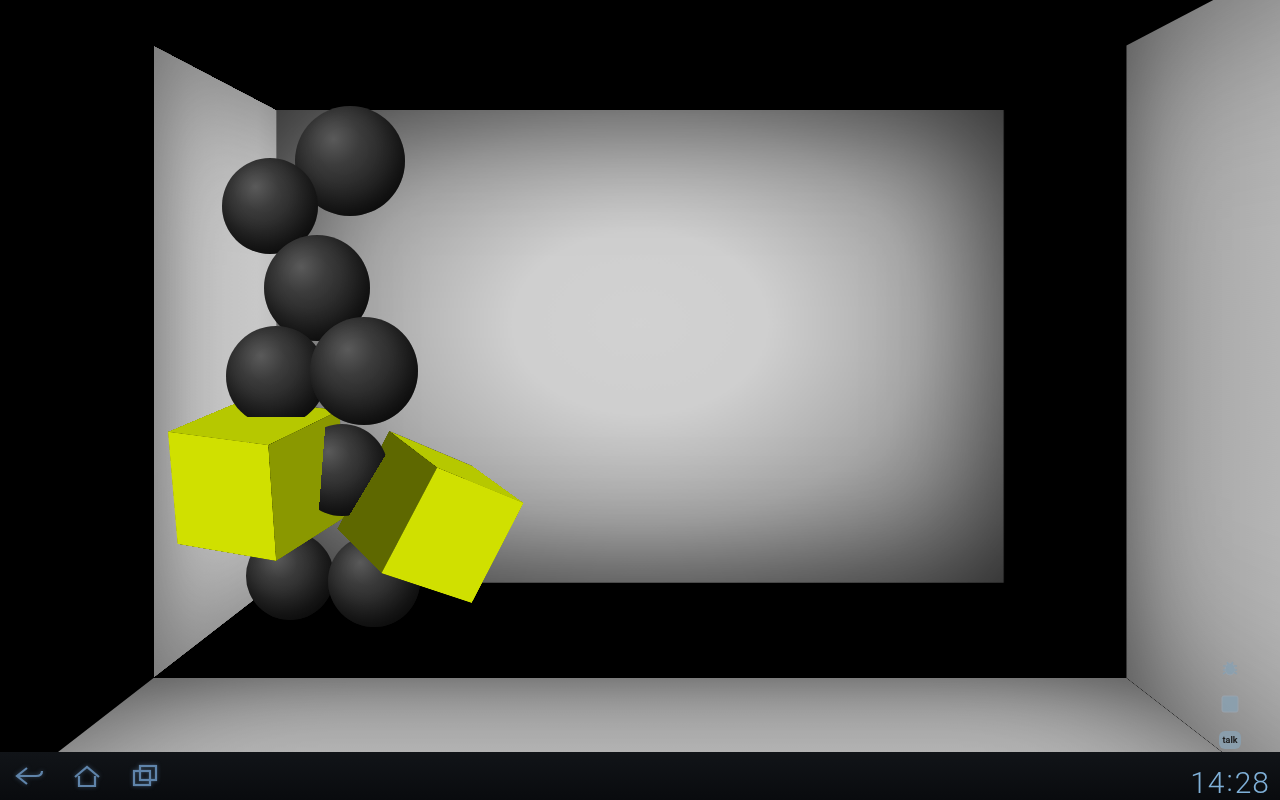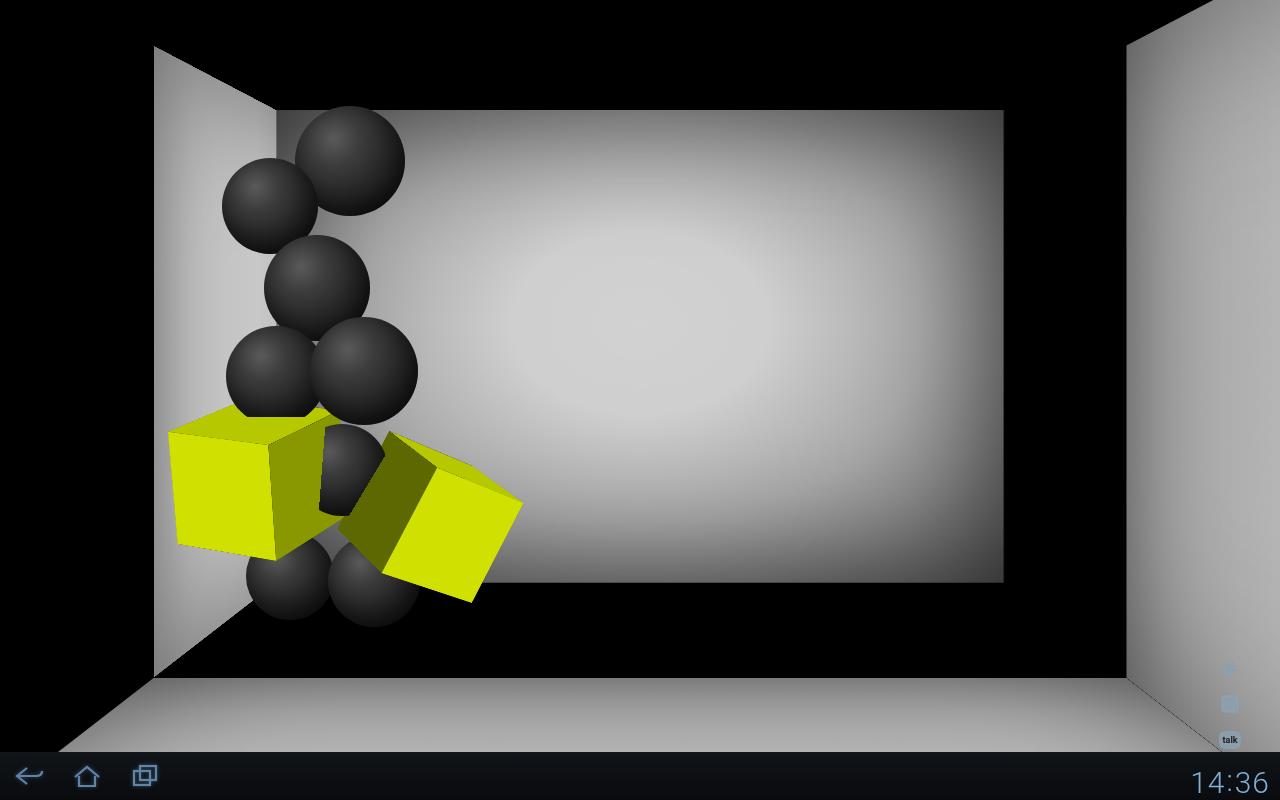--- a/index.html
+++ b/index.html
@@ -138,21 +138,21 @@
         <svg width="20" height="20" viewBox="0 0 20 20">
             <rect x="2" y="2" width="16" height="16" rx="2" fill="#8aa0b0"></rect>
           </svg>
       </div>
       <div class="tray-icon">
         <div class="talk-badge">talk</div>
       </div>
       <div class="clock">
         <span>14</span>
         <span class="colon">:</span>
-        <span>36</span>
+        <span>28</span>
       </div>
       <span class="net-label">H</span>
       <div class="sig">
           <i></i>
           <i></i>
           <i></i>
           <i></i>
         </div>
       <div class="batt"></div>
     </div>

